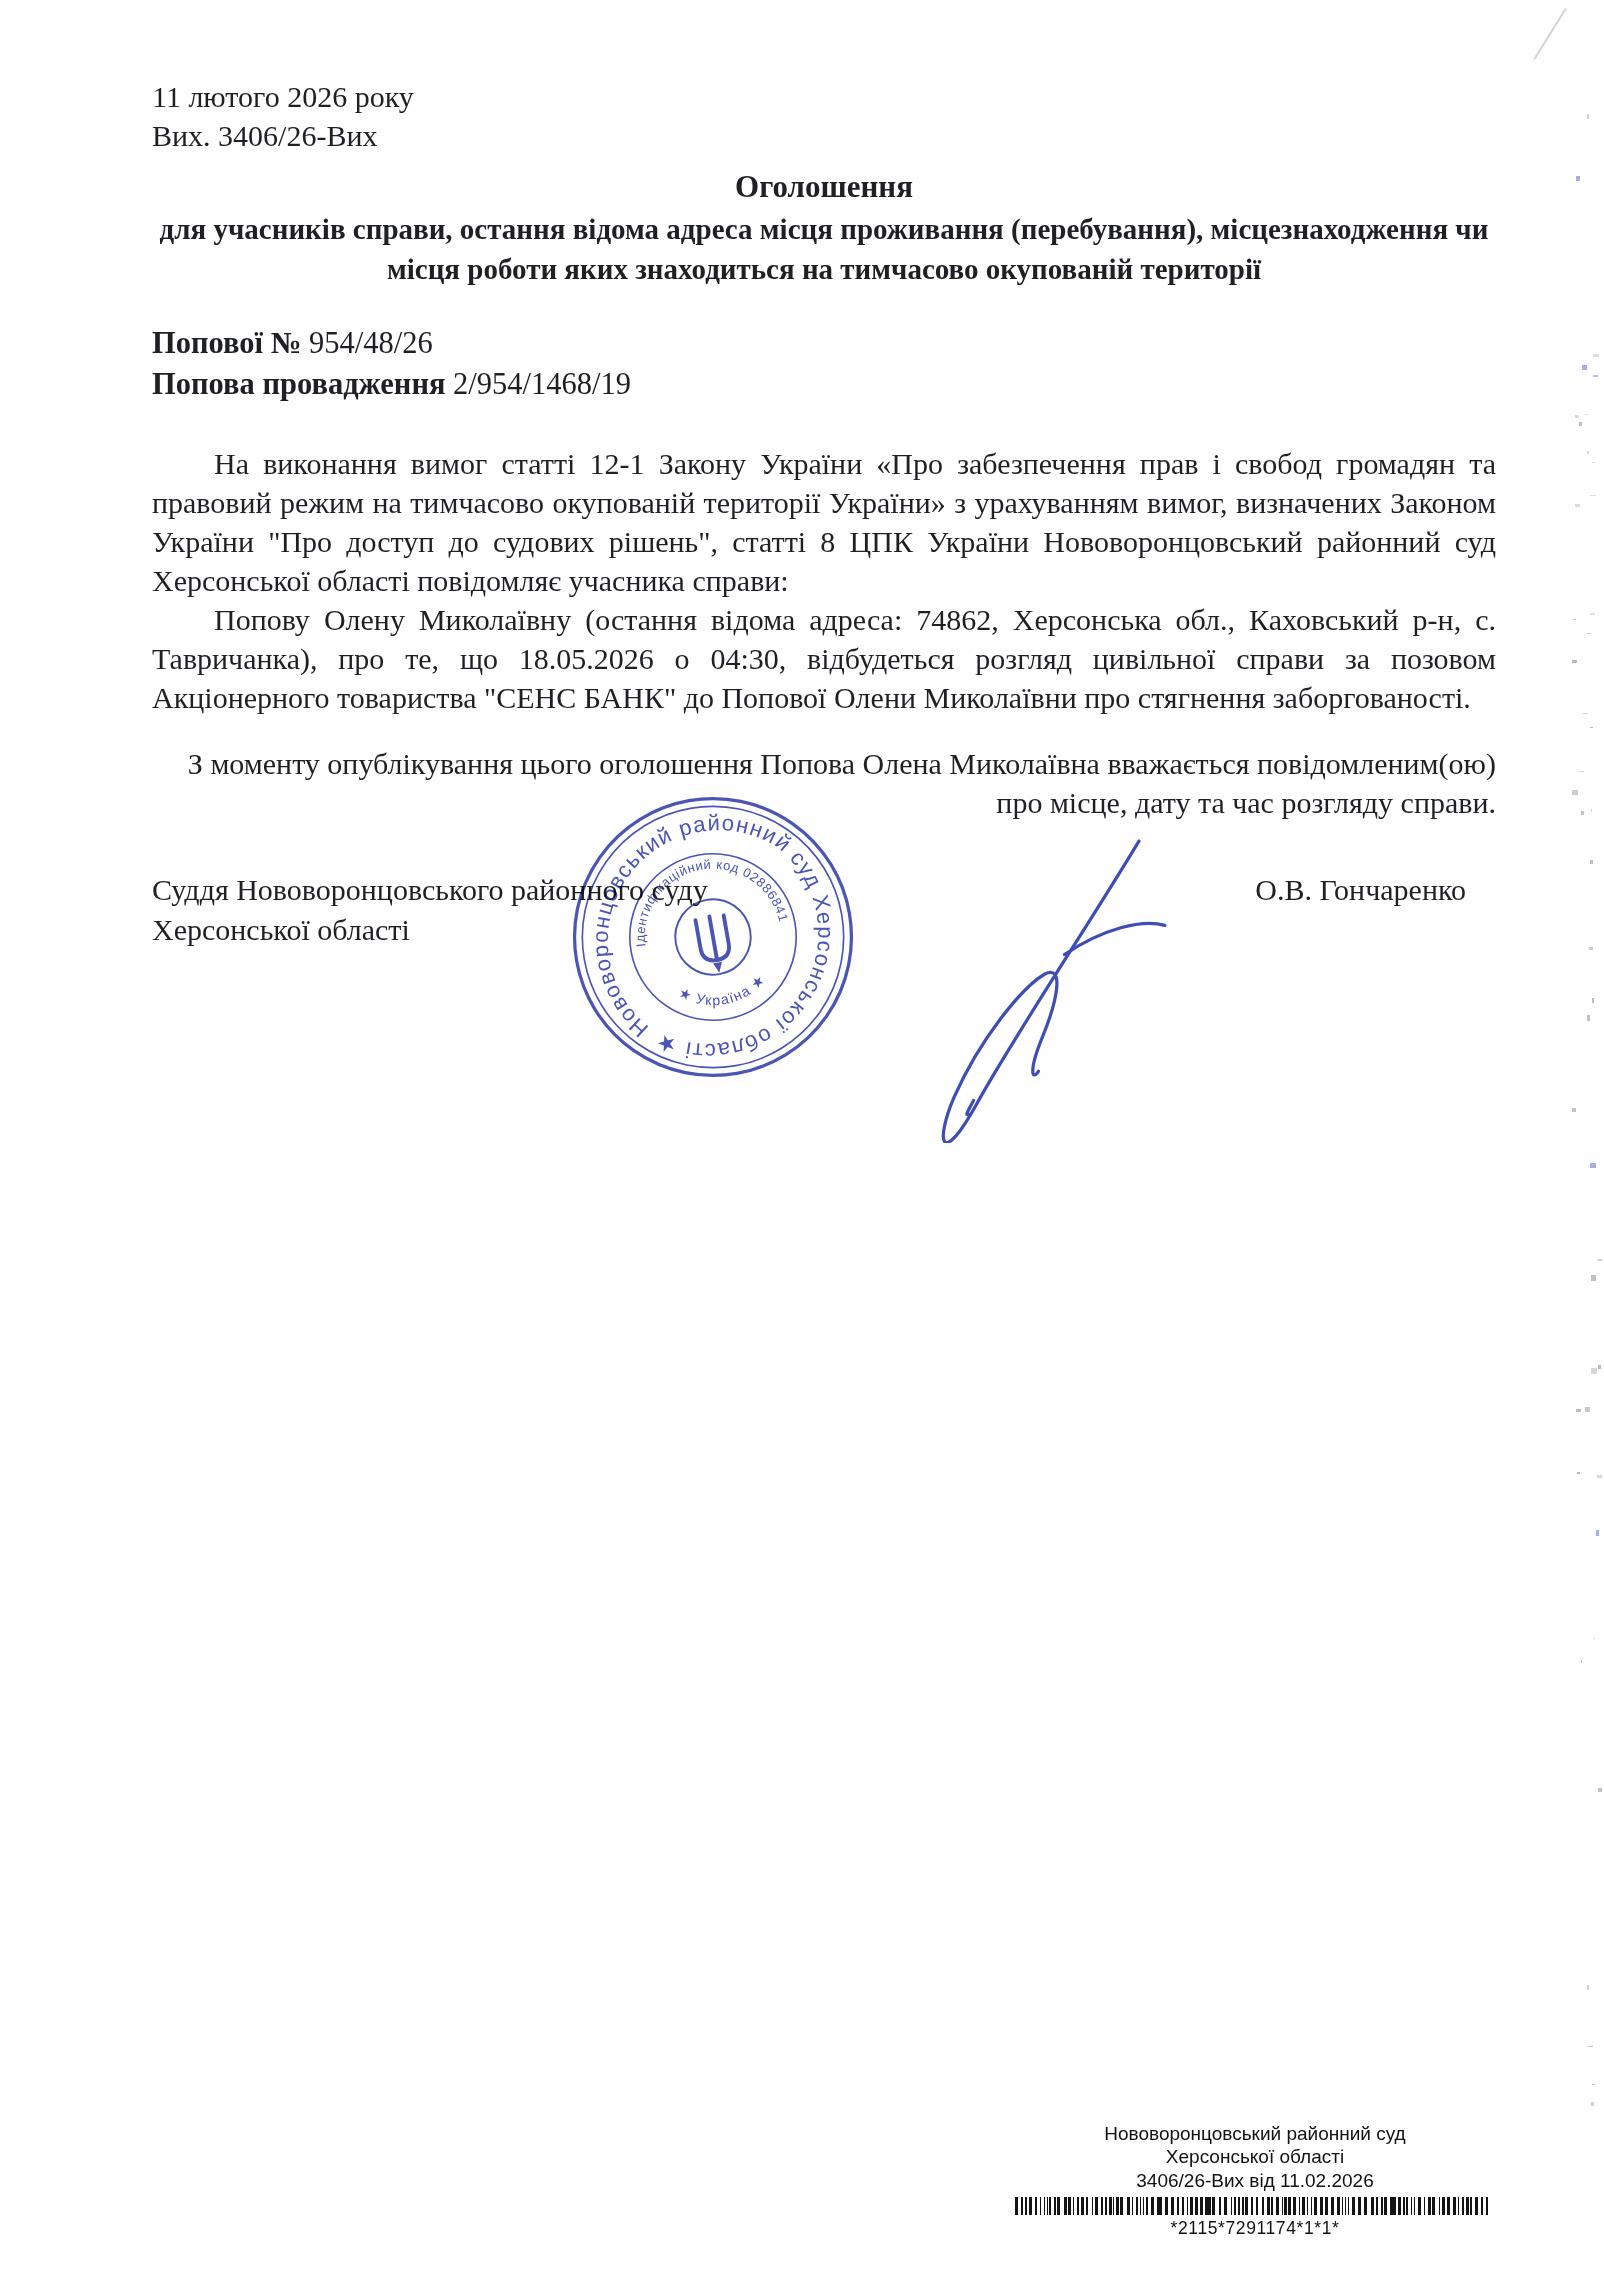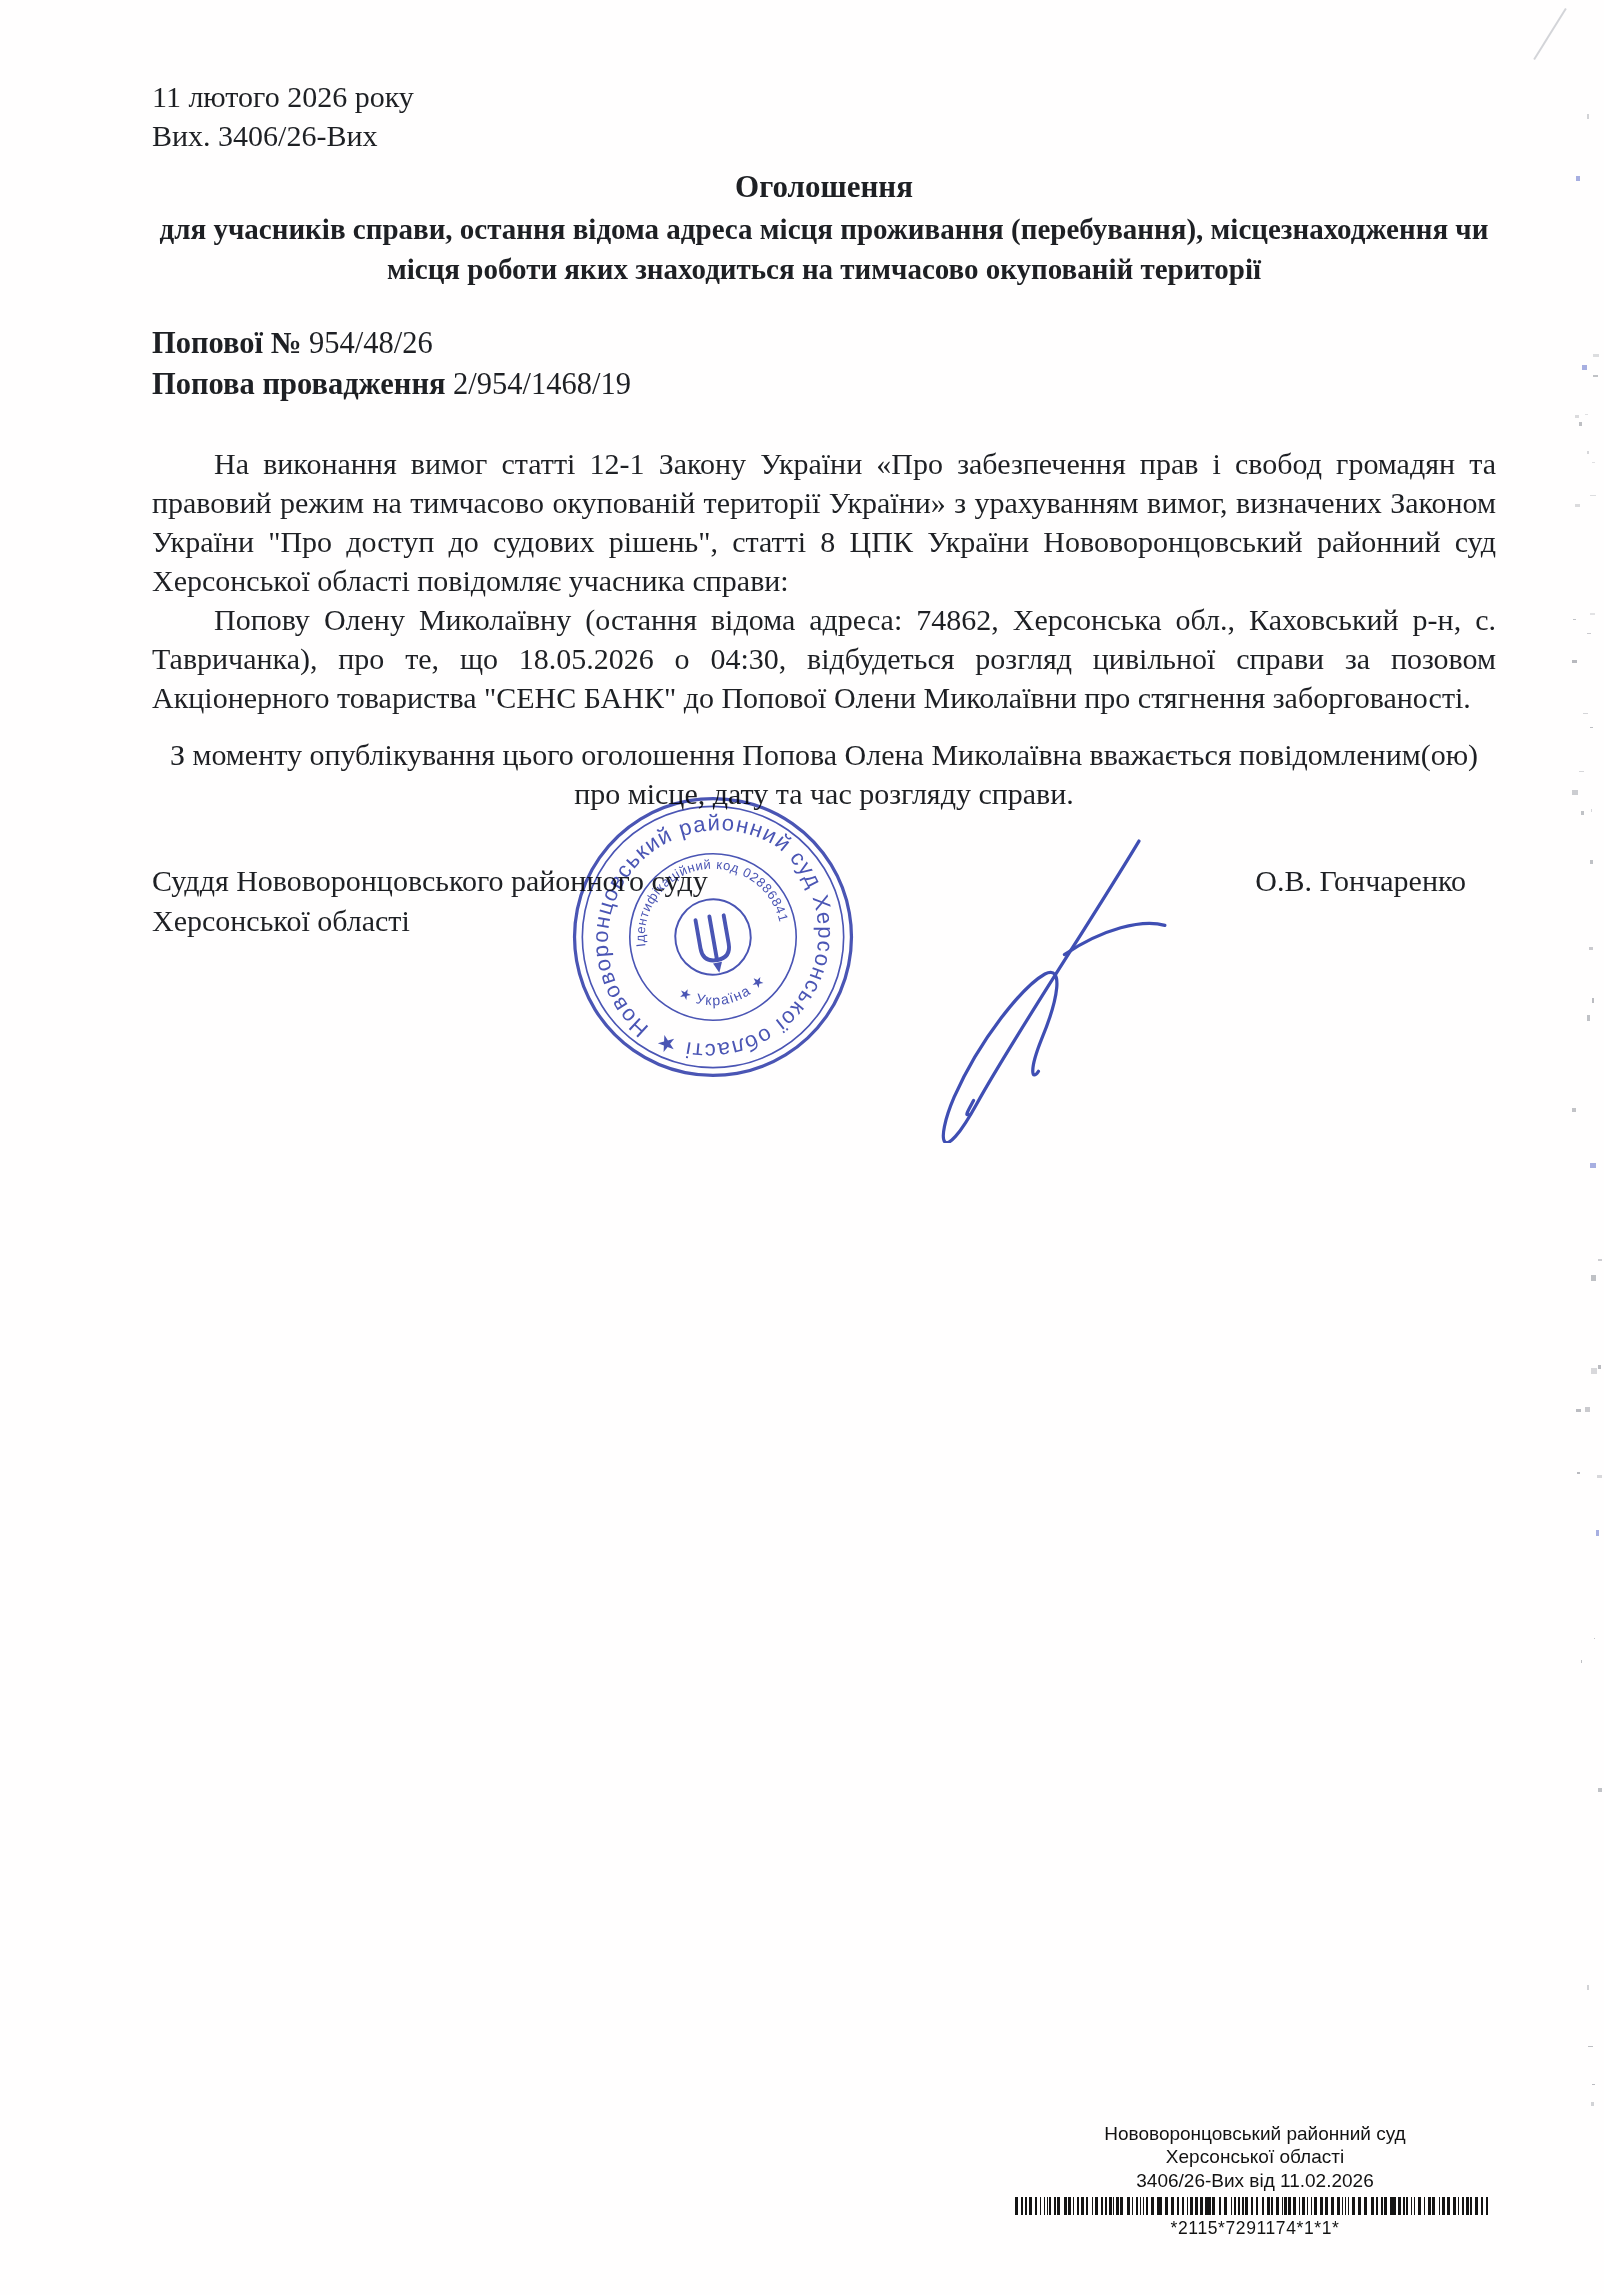--- a/index.html
+++ b/index.html
@@ -13,21 +13,21 @@
   }
   .content{position:absolute;left:152px;top:77px;width:1344px;}
   .meta{font-size:30px;line-height:39px;margin:0;}
   .doc-title{font-size:31px;font-weight:bold;text-align:center;margin:14.3px 0 3.9px;}
   .doc-subtitle{font-size:29px;line-height:40px;font-weight:bold;text-align:center;margin:0;}
   .case-block{margin-top:34px;font-size:30.5px;line-height:41px;}
   .case-line b{font-weight:bold;}
   .para{font-size:30px;line-height:39px;text-align:justify;margin:0;}
   .para.p1{margin-top:39px;text-indent:62px;}
   .para.p2{text-indent:62px;}
-  .para.p3{margin-top:18px;text-align:center;text-indent:0;}
+  .para.p3{margin-top:27px;text-align:right;text-indent:0;}
   .sig-row{margin-top:48px;font-size:30px;line-height:40px;display:flex;justify-content:space-between;align-items:flex-start;}
   .sig-left div{white-space:nowrap;}
   .sig-right{white-space:nowrap;padding-right:30px;}
 
   .stamp-svg{
     position:absolute;left:570px;top:794px;width:286px;height:286px;
     transform:rotate(-10deg);
     opacity:.9;
     mix-blend-mode:multiply;
   }

